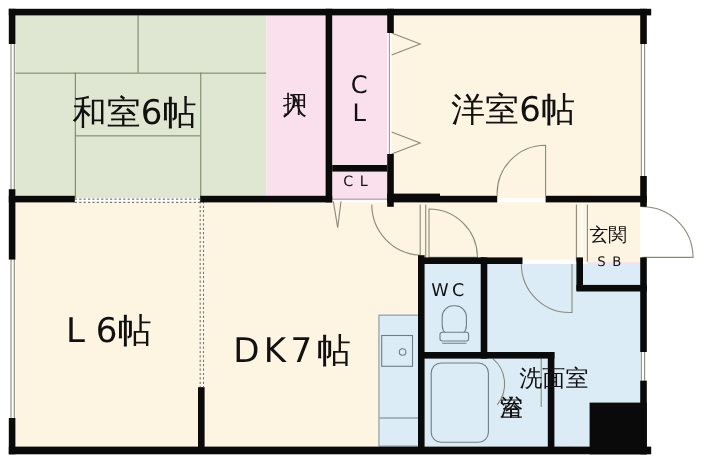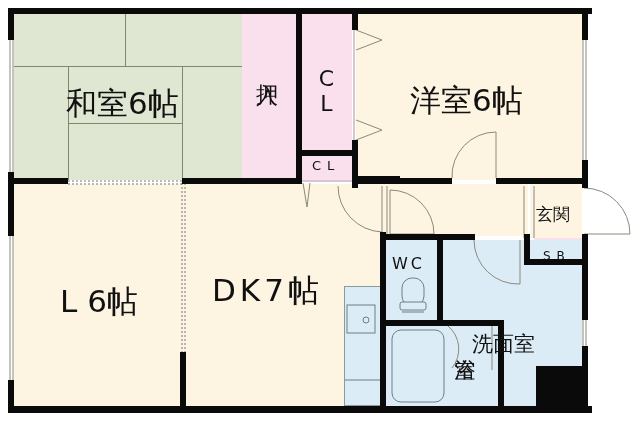--- a/index.html
+++ b/index.html
@@ -119,18 +119,18 @@
 <div class="wall" style="left:524px;top:234px;width:6px;height:30px;"></div>
 <div class="wall" style="left:524px;top:259px;width:64px;height:6px;"></div>
 <div class="wall" style="left:536px;top:366px;width:52px;height:47px;"></div>
 
 <div class="label lbl-big" style="left:66px;top:88px;">和室6帖</div>
 <div class="label lbl-mid vtext" style="left:256px;top:66px;">押入</div>
 <div class="label lbl-mid vtext" style="left:315px;top:66px;">CL</div>
 <div class="label lbl-sm" style="left:312px;top:159px;">CL</div>
 <div class="label lbl-big" style="left:410px;top:85px;">洋室6帖</div>
 <div class="label lbl-big" style="left:60px;top:286px;">L 6帖</div>
-<div class="label lbl-big" style="left:212px;top:275px;letter-spacing:4px;text-align:center;">DK7帖</div>
+<div class="label lbl-big" style="left:212px;top:304px;letter-spacing:4px;text-align:center;">DK7帖</div>
 <div class="label" style="left:536px;top:206px;font-size:17px;">玄関</div>
-<div class="label lbl-sm" style="left:543px;top:250px;font-size:12px;">SB</div>
+<div class="label lbl-sm" style="left:543px;top:232px;font-size:12px;">SB</div>
 <div class="label" style="left:392px;top:256px;font-size:16px;letter-spacing:3px;">WC</div>
 <div class="label" style="left:472px;top:290px;font-size:21px;margin-top:44px;">洗面室</div>
 <div class="label vtext" style="left:454px;top:342px;font-size:21px;">浴室</div>
 
 </body></html>

